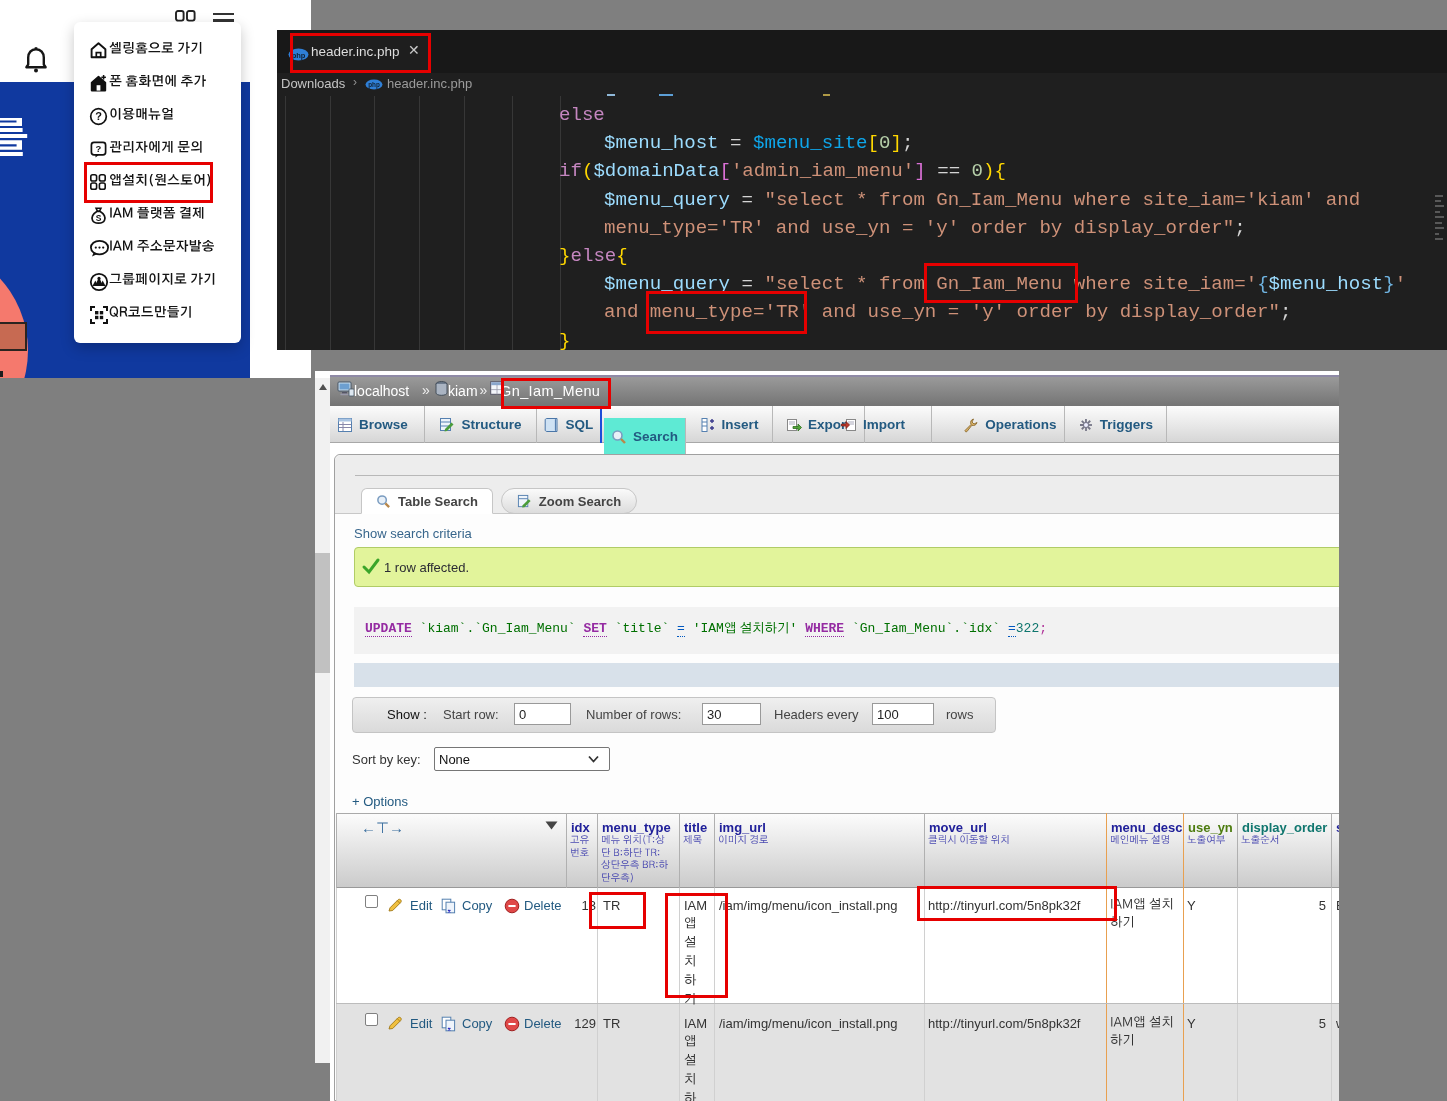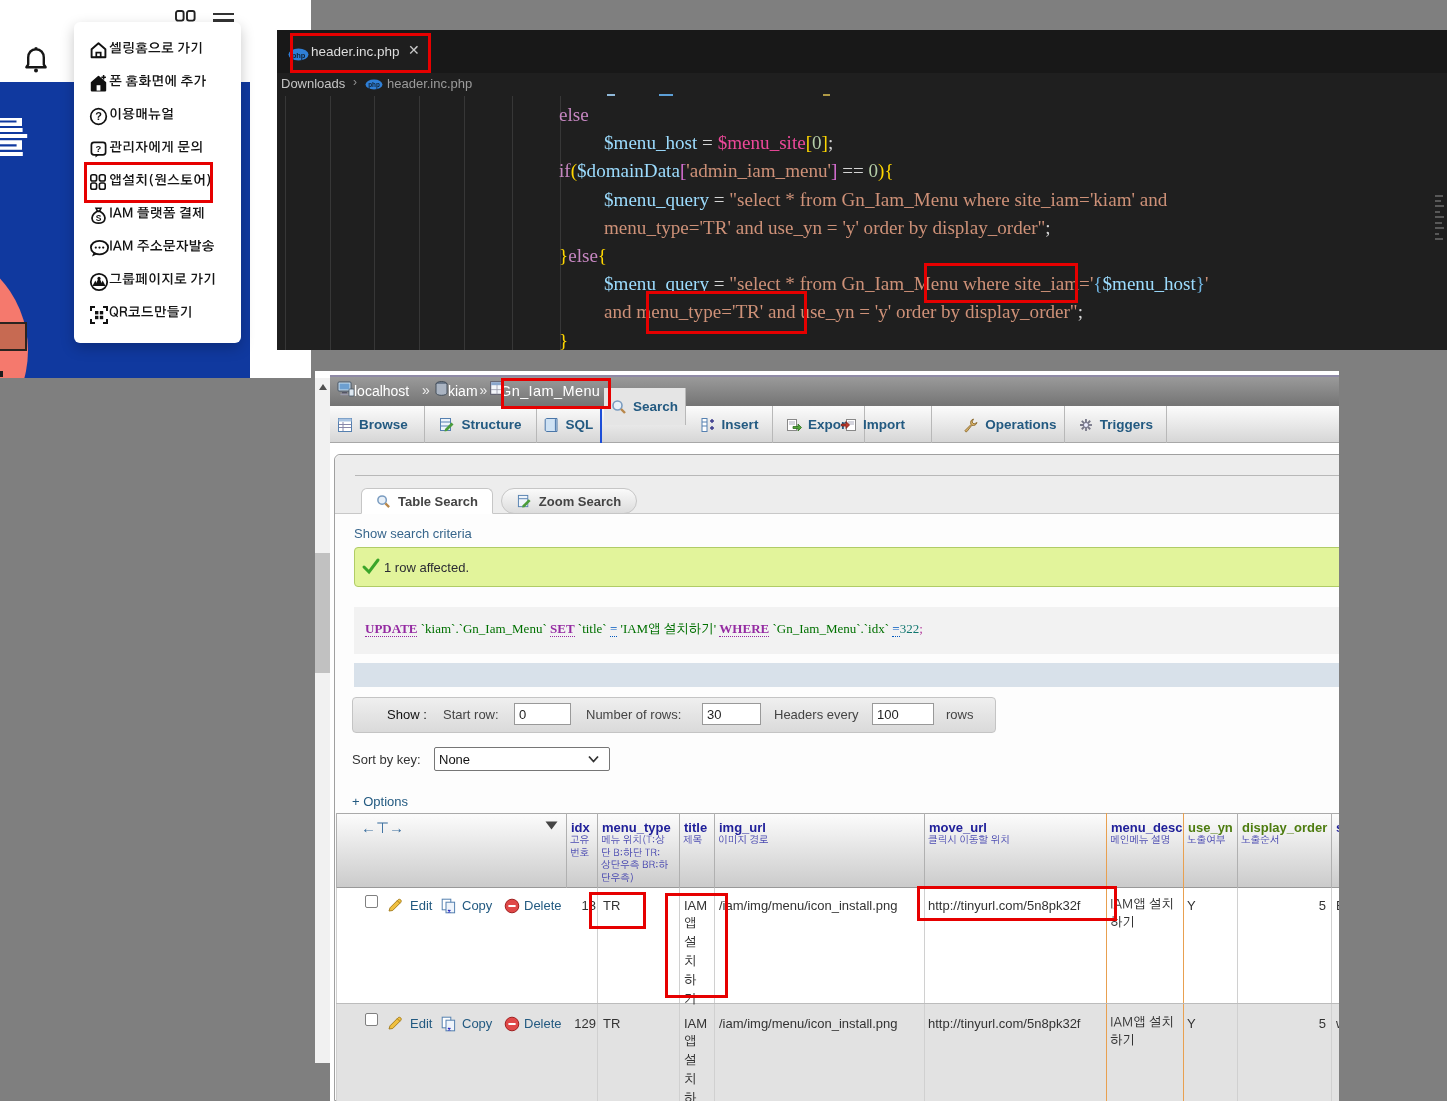--- a/index.html
+++ b/index.html
@@ -1,17 +1,17 @@
 <!DOCTYPE html>
 <html><head><meta charset="utf-8"><style>
 html,body{margin:0;padding:0}
 body{width:1447px;height:1101px;position:relative;overflow:hidden;background:#7f7f7f;
  font-family:"Liberation Sans",sans-serif;}
 .a{position:absolute}
-.mono{font-family:Liberation Serif, serif}
+.mono{font-family:Liberation Mono, monospace}
 .red{position:absolute;border:3px solid #e60000;z-index:60}
 #editor{position:absolute;left:277px;top:30px;width:1170px;height:320px;background:#1f1f1f;overflow:hidden;z-index:5}
 #pma{position:absolute;left:330px;top:371px;width:1009px;height:730px;background:#fff;overflow:hidden;z-index:5}
 .tabtxt{color:#235a81;font-weight:bold;font-size:13.5px}
 </style></head><body>
 
 <div class="a" style="left:0;top:0;width:311px;height:378px;background:#fff"></div>
 <div class="a" style="left:0;top:82px;width:250px;height:296px;background:#10399F;overflow:hidden">
 <svg style="position:absolute;left:-14px;top:36px;" width="43.3" height="43.5" viewBox="0 0 43.3 43.5">
       <path transform="translate(0,34.7)" fill="#ffffff" d="M7.4 3.3V-6.3H30.6V-8.5H7.3V-12.4H36.0V-2.9H12.8V-0.6H36.8V3.3ZM1.9 -14.7V-18.6H41.2V-14.7ZM7.3 -20.8V-30.2H30.5V-32.2H7.1V-36.2H36.0V-26.8H12.7V-24.7H36.6V-20.8Z"></path>
@@ -155,21 +155,21 @@
 <div class="a" style="left:53px;top:66px;width:1px;height:254px;background:#373737"></div>
 <div class="a" style="left:97px;top:66px;width:1px;height:254px;background:#373737"></div>
 <div class="a" style="left:142px;top:66px;width:1px;height:254px;background:#373737"></div>
 <div class="a" style="left:187px;top:66px;width:1px;height:254px;background:#373737"></div>
 <div class="a" style="left:235px;top:66px;width:1px;height:254px;background:#373737"></div>
 <div class="a" style="left:283px;top:66px;width:1px;height:254px;background:#373737"></div>
 <div class="a" style="left:330px;top:64px;width:8px;height:2px;background:#8fb8d8"></div>
 <div class="a" style="left:382px;top:64px;width:14px;height:2px;background:#5c9fd6"></div>
 <div class="a" style="left:546px;top:64px;width:7px;height:2px;background:#b09a46"></div>
 <div class="a mono" style="left:282px;top:74.0px;font-size:19.1px;white-space:pre"><span style="color:#C586C0">else</span></div>
-<div class="a mono" style="left:327px;top:102.2px;font-size:19.1px;white-space:pre"><span style="color:#9CDCFE">$menu_host</span><span style="color:#D4D4D4"> = </span><span style="color:#ec4899">$menu_site</span><span style="color:#FFD700">[</span><span style="color:#B5CEA8">0</span><span style="color:#FFD700">]</span><span style="color:#D4D4D4">;</span></div>
+<div class="a mono" style="left:327px;top:102.2px;font-size:19.1px;white-space:pre"><span style="color:#9CDCFE">$menu_host</span><span style="color:#D4D4D4"> = </span><span style="color:#0ea5e9">$menu_site</span><span style="color:#FFD700">[</span><span style="color:#B5CEA8">0</span><span style="color:#FFD700">]</span><span style="color:#D4D4D4">;</span></div>
 <div class="a mono" style="left:282px;top:130.4px;font-size:19.1px;white-space:pre"><span style="color:#C586C0">if</span><span style="color:#FFD700">(</span><span style="color:#9CDCFE">$domainData</span><span style="color:#da70d6">[</span><span style="color:#CE9178">'admin_iam_menu'</span><span style="color:#da70d6">]</span><span style="color:#D4D4D4"> == </span><span style="color:#B5CEA8">0</span><span style="color:#FFD700">)</span><span style="color:#FFD700">{</span></div>
 <div class="a mono" style="left:327px;top:158.6px;font-size:19.1px;white-space:pre"><span style="color:#9CDCFE">$menu_query</span><span style="color:#D4D4D4"> = </span><span style="color:#CE9178">"select * from Gn_Iam_Menu where site_iam='kiam' and</span></div>
 <div class="a mono" style="left:327px;top:186.8px;font-size:19.1px;white-space:pre"><span style="color:#CE9178">menu_type='TR' and use_yn = 'y' order by display_order"</span><span style="color:#D4D4D4">;</span></div>
 <div class="a mono" style="left:282px;top:215.0px;font-size:19.1px;white-space:pre"><span style="color:#FFD700">}</span><span style="color:#C586C0">else</span><span style="color:#FFD700">{</span></div>
 <div class="a mono" style="left:327px;top:243.2px;font-size:19.1px;white-space:pre"><span style="color:#9CDCFE">$menu_query</span><span style="color:#D4D4D4"> = </span><span style="color:#CE9178">"select * from Gn_Iam_Menu where site_iam='</span><span style="color:#6fb3e0">{</span><span style="color:#9CDCFE">$menu_host</span><span style="color:#6fb3e0">}</span><span style="color:#CE9178">'</span></div>
 <div class="a mono" style="left:327px;top:271.4px;font-size:19.1px;white-space:pre"><span style="color:#CE9178">and </span><span style="color:#CE9178">menu_type='TR' and use_yn = 'y' order by display_order"</span><span style="color:#D4D4D4">;</span></div>
 <div class="a mono" style="left:282px;top:299.6px;font-size:19.1px;white-space:pre"><span style="color:#FFD700">}</span></div>
 <div class="a" style="left:1158px;top:165px;width:8px;height:2px;background:#585858"></div>
 <div class="a" style="left:1158px;top:170px;width:6px;height:2px;background:#585858"></div>
 <div class="a" style="left:1158px;top:175px;width:9px;height:2px;background:#585858"></div>
@@ -230,21 +230,21 @@
     </div>
 <div class="a" style="left:207px;top:35px;width:65px;height:37px;border-right:2px solid #1d4ed8;box-sizing:border-box;display:flex;align-items:center;justify-content:center;gap:6px">
       <span style="display:inline-flex">
         <svg width="16" height="16" viewBox="0 0 16 16">
           <path d="M3 1.5 H13 V14.5 H3 C1.8 14.5 1.2 13.6 1.2 13 V3 C1.2 2 2 1.5 3 1.5 Z" fill="#cfe2f4" stroke="#4a76a8"></path>
           <path d="M13 1.5 C11.8 1.5 11.4 2.2 11.4 3 V13 C11.4 13.8 12 14.5 13 14.5" fill="none" stroke="#4a76a8"></path>
         </svg>
       </span>
       <span class="tabtxt">SQL</span>
     </div>
-<div class="a" style="left:274px;top:17px;width:82px;height:37px;background:#e5e5e5;border-right:1px solid #b8b8b8;box-sizing:border-box;display:flex;align-items:center;justify-content:center;gap:6px">
+<div class="a" style="left:274px;top:47px;width:82px;height:37px;background:#5eead4;border-right:1px solid #b8b8b8;box-sizing:border-box;display:flex;align-items:center;justify-content:center;gap:6px">
       <span style="display:inline-flex">
         <svg width="16" height="16" viewBox="0 0 16 16">
           <circle cx="6.5" cy="6.5" r="4.5" fill="#e8f0f8" stroke="#7a9cc0" stroke-width="1.6"></circle>
           <line x1="10" y1="10" x2="14" y2="14" stroke="#b8874a" stroke-width="2.4"></line>
         </svg>
       </span>
       <span class="tabtxt">Search</span>
     </div>
 <div class="a" style="left:356px;top:35px;width:87px;height:37px;border-right:1px solid #b8b8b8;box-sizing:border-box;display:flex;align-items:center;justify-content:center;gap:6px">
       <span style="display:inline-flex">
@@ -415,21 +415,21 @@
       <path transform="translate(0,8.0)" fill="#4747b0" d="M1.6 -5.6V-6.2H7.2Q7.2 -6.8 7.2 -7.2H1.7V-7.8H8.0Q8.0 -6.0 7.6 -4.3H6.9Q7.0 -4.9 7.1 -5.6ZM0.4 -3.9V-4.6H9.1V-3.9ZM1.7 0.7V-1.4H7.1V-2.4H1.7V-3.0H7.9V-0.9H2.5V0.1H8.1V0.7Z M10.9 -3.0V-5.6H14.7V-6.9H10.8V-7.6H15.4V-5.0H11.6V-3.6H12.1Q14.1 -3.6 16.6 -3.9V-3.3Q15.4 -3.2 13.9 -3.1Q12.4 -3.0 11.6 -3.0ZM17.2 -2.3V-8.0H17.9V-2.3ZM11.7 -1.2V-1.8H17.9V1.0H17.2V-1.2Z M19.6 -1.0Q20.1 -1.3 20.6 -1.8Q21.0 -2.3 21.4 -3.0Q21.9 -3.6 22.1 -4.4Q22.3 -5.2 22.3 -6.1V-7.5H23.1V-6.1Q23.1 -5.4 23.3 -4.7Q23.4 -4.1 23.7 -3.5Q24.0 -3.0 24.4 -2.6Q24.7 -2.1 25.0 -1.8Q25.3 -1.5 25.6 -1.3L25.1 -0.8Q24.5 -1.2 23.8 -2.2Q23.1 -3.1 22.7 -4.1Q22.5 -3.1 21.7 -2.1Q21.0 -1.1 20.2 -0.5ZM26.6 0.9V-8.0H27.3V0.9Z M32.4 -4.1Q32.4 -5.6 32.9 -6.6Q33.5 -7.5 34.6 -7.5Q35.6 -7.5 36.2 -6.6Q36.8 -5.6 36.8 -4.1Q36.8 -2.6 36.2 -1.6Q35.6 -0.7 34.6 -0.7Q33.5 -0.7 32.9 -1.6Q32.4 -2.6 32.4 -4.1ZM33.1 -4.1Q33.1 -2.9 33.5 -2.1Q33.9 -1.3 34.6 -1.3Q35.3 -1.3 35.7 -2.1Q36.0 -2.9 36.0 -4.1Q36.0 -5.3 35.7 -6.1Q35.3 -6.9 34.6 -6.9Q33.9 -6.9 33.5 -6.1Q33.1 -5.3 33.1 -4.1ZM38.8 0.9V-8.0H39.5V0.9Z M42.7 -4.9V-7.8H48.8V-7.1H43.4V-5.6H48.8V-4.9ZM41.3 -3.0V-3.7H45.3V-5.3H46.1V-3.7H50.0V-3.0ZM42.4 -0.7Q42.4 -1.4 43.3 -1.8Q44.2 -2.2 45.7 -2.2Q47.2 -2.2 48.1 -1.8Q49.0 -1.4 49.0 -0.7Q49.0 0.0 48.1 0.4Q47.2 0.8 45.7 0.8Q44.1 0.8 43.3 0.4Q42.4 0.0 42.4 -0.7ZM43.2 -0.7Q43.2 -0.2 43.9 -0.0Q44.5 0.2 45.7 0.2Q46.8 0.2 47.5 -0.0Q48.2 -0.3 48.2 -0.7Q48.2 -1.1 47.5 -1.4Q46.8 -1.6 45.7 -1.6Q44.5 -1.6 43.9 -1.3Q43.2 -1.1 43.2 -0.7Z M52.2 -7.4V-8.0H55.5V-7.4ZM50.9 -6.1V-6.7H56.5V-6.1ZM51.3 -4.4Q51.3 -5.0 52.1 -5.3Q52.8 -5.6 53.9 -5.6Q54.9 -5.6 55.6 -5.3Q56.4 -5.0 56.4 -4.4Q56.4 -3.9 55.6 -3.6Q54.9 -3.3 53.9 -3.3Q52.8 -3.3 52.1 -3.6Q51.3 -3.9 51.3 -4.4ZM52.1 -4.4Q52.1 -4.1 52.6 -4.0Q53.1 -3.8 53.9 -3.8Q54.6 -3.8 55.1 -4.0Q55.6 -4.1 55.6 -4.4Q55.6 -5.0 53.9 -5.0Q53.1 -5.0 52.6 -4.9Q52.1 -4.7 52.1 -4.4ZM57.7 -3.0V-8.0H58.5V-5.8H59.7V-5.1H58.5V-3.0ZM52.4 0.8V-1.2H57.7V-2.0H52.3V-2.5H58.5V-0.6H53.1V0.2H58.8V0.8Z M63.9 -5.9Q63.9 -6.8 64.6 -7.3Q65.3 -7.8 66.3 -7.8Q67.4 -7.8 68.1 -7.3Q68.7 -6.8 68.7 -5.9Q68.7 -5.1 68.1 -4.6Q67.4 -4.1 66.3 -4.1Q65.3 -4.1 64.6 -4.6Q63.9 -5.1 63.9 -5.9ZM64.7 -5.9Q64.7 -5.4 65.2 -5.0Q65.7 -4.7 66.3 -4.7Q67.0 -4.7 67.5 -5.0Q68.0 -5.4 68.0 -5.9Q68.0 -6.5 67.5 -6.8Q67.0 -7.2 66.3 -7.2Q65.7 -7.2 65.2 -6.8Q64.7 -6.5 64.7 -5.9ZM70.2 0.9V-8.0H70.9V0.9ZM63.2 -2.3V-2.9H64.4Q67.6 -2.9 69.8 -3.2V-2.6Q68.6 -2.4 66.6 -2.3V0.7H65.9V-2.3Q65.1 -2.3 64.3 -2.3Z M74.3 -6.9V-7.5H77.6V-6.9ZM72.9 -0.9Q73.4 -1.2 73.8 -1.5Q74.2 -1.8 74.6 -2.2Q75.0 -2.7 75.3 -3.2Q75.5 -3.7 75.5 -4.3V-4.9H73.3V-5.6H78.5V-4.9H76.3V-4.3Q76.3 -2.7 78.7 -1.2L78.2 -0.6Q77.6 -1.1 76.9 -1.7Q76.2 -2.3 75.9 -2.9Q75.7 -2.3 74.9 -1.5Q74.2 -0.8 73.4 -0.4ZM79.6 0.9V-8.0H80.4V0.9Z"></path>
     </svg>
 <div class="a" style="left:781px;top:449px;font-size:13px;font-weight:bold;color:#20209a">menu_desc</div>
 <svg style="position:absolute;left:780px;top:464px;" width="60.1" height="10.0" viewBox="0 0 60.1 10.0">
       <path transform="translate(0,8.0)" fill="#4747b0" d="M1.1 -1.0V-7.1H4.4V-1.0ZM1.8 -1.7H3.7V-6.5H1.8ZM7.7 0.9V-8.0H8.4V0.9ZM4.2 -3.8V-4.5H5.8V-7.8H6.5V0.5H5.8V-3.8Z M10.6 -5.4Q10.6 -6.4 11.3 -7.0Q12.0 -7.6 13.0 -7.6Q14.1 -7.6 14.7 -7.0Q15.4 -6.4 15.4 -5.4Q15.4 -4.4 14.7 -3.8Q14.1 -3.1 13.0 -3.1Q11.9 -3.1 11.3 -3.8Q10.6 -4.4 10.6 -5.4ZM11.4 -5.4Q11.4 -4.7 11.9 -4.2Q12.3 -3.8 13.0 -3.8Q13.7 -3.8 14.2 -4.2Q14.6 -4.7 14.6 -5.4Q14.6 -6.1 14.2 -6.5Q13.7 -7.0 13.0 -7.0Q12.3 -7.0 11.9 -6.5Q11.4 -6.1 11.4 -5.4ZM17.2 -1.4V-8.0H17.9V-1.4ZM12.0 0.6V-2.1H12.8V-0.1H18.2V0.6Z M20.3 -1.0V-7.1H23.7V-1.0ZM21.0 -1.7H22.9V-6.5H21.0ZM26.9 0.9V-8.0H27.6V0.9ZM23.4 -3.8V-4.5H25.0V-7.8H25.7V0.5H25.0V-3.8Z M30.7 -4.5V-7.8H31.4V-5.1H36.8V-4.5ZM29.2 -2.1V-2.8H38.0V-2.1H35.6V0.9H34.9V-2.1H32.4V0.9H31.6V-2.1Z M41.3 -4.1Q41.8 -4.3 42.2 -4.6Q42.6 -4.9 43.0 -5.3Q43.4 -5.6 43.7 -6.1Q43.9 -6.6 43.9 -7.2V-7.9H44.7V-7.2Q44.7 -6.7 44.9 -6.2Q45.2 -5.8 45.5 -5.4Q45.9 -5.0 46.3 -4.8Q46.7 -4.5 47.1 -4.3L46.7 -3.8Q46.1 -4.0 45.3 -4.6Q44.6 -5.2 44.3 -5.8Q44.0 -5.2 43.3 -4.6Q42.5 -4.0 41.8 -3.6ZM46.4 -5.7V-6.4H48.5V-8.0H49.3V-3.6H48.5V-5.7ZM43.1 0.7V-1.6H48.5V-2.6H43.0V-3.3H49.3V-1.0H43.8V0.1H49.5V0.7Z M51.7 -3.4V-7.5H55.8V-3.4ZM52.5 -4.0H55.1V-6.9H52.5ZM55.5 -4.1V-4.8H58.1V-6.2H55.5V-6.8H58.1V-8.0H58.8V-2.5H58.1V-4.1ZM52.5 -0.8Q52.5 -1.6 53.4 -2.0Q54.3 -2.5 55.8 -2.5Q57.3 -2.5 58.1 -2.0Q59.0 -1.6 59.0 -0.8Q59.0 -0.0 58.1 0.4Q57.2 0.8 55.8 0.8Q54.3 0.8 53.4 0.4Q52.5 -0.0 52.5 -0.8ZM53.4 -0.8Q53.4 -0.3 54.0 -0.1Q54.6 0.2 55.8 0.2Q56.9 0.2 57.5 -0.1Q58.2 -0.4 58.2 -0.8Q58.2 -1.3 57.5 -1.6Q56.9 -1.8 55.8 -1.8Q54.7 -1.8 54.0 -1.5Q53.4 -1.3 53.4 -0.8Z"></path>
     </svg>
 <div class="a" style="left:858px;top:449px;font-size:13px;font-weight:bold;color:#4d7c0f">use_yn</div>
 <svg style="position:absolute;left:857px;top:464px;" width="38.4" height="10.0" viewBox="0 0 38.4 10.0">
       <path transform="translate(0,8.0)" fill="#4747b0" d="M1.8 -3.4V-7.5H2.6V-4.1H8.0V-3.4ZM0.4 -0.2V-0.8H4.4V-3.7H5.2V-0.8H9.1V-0.2Z M12.6 -7.6V-8.1H16.3V-7.6ZM10.7 -4.9Q11.8 -5.0 12.8 -5.4Q13.8 -5.8 13.9 -6.1L13.9 -6.3H11.1V-6.8H17.8V-6.3H15.0L15.0 -6.1Q15.1 -5.8 16.1 -5.4Q17.1 -5.0 18.1 -4.9L17.8 -4.3Q16.9 -4.5 15.9 -4.9Q14.9 -5.2 14.5 -5.6Q14.1 -5.2 13.1 -4.9Q12.1 -4.5 11.0 -4.3ZM10.0 -3.5V-4.1H18.7V-3.5H14.8V-2.4H14.0V-3.5ZM11.3 0.8V-1.2H16.7V-2.0H11.3V-2.6H17.5V-0.6H12.1V0.2H17.8V0.8Z M20.2 -4.1Q20.2 -5.6 20.8 -6.6Q21.4 -7.5 22.5 -7.5Q23.5 -7.5 24.1 -6.6Q24.7 -5.6 24.7 -4.1Q24.7 -2.6 24.1 -1.6Q23.5 -0.6 22.5 -0.6Q21.4 -0.6 20.8 -1.6Q20.2 -2.6 20.2 -4.1ZM21.0 -4.1Q21.0 -2.9 21.4 -2.1Q21.7 -1.3 22.5 -1.3Q23.2 -1.3 23.5 -2.1Q23.9 -2.9 23.9 -4.1Q23.9 -5.3 23.5 -6.1Q23.2 -6.9 22.5 -6.9Q22.0 -6.9 21.6 -6.5Q21.3 -6.1 21.2 -5.4Q21.0 -4.8 21.0 -4.1ZM24.2 -2.1V-2.8H26.8V-5.4H24.2V-6.1H26.8V-8.0H27.5V0.9H26.8V-2.1Z M30.6 -3.7V-7.8H31.3V-6.4H35.9V-7.8H36.7V-3.7ZM31.3 -4.3H35.9V-5.8H31.3ZM29.2 -1.7V-2.4H38.0V-1.7H34.0V0.9H33.3V-1.7Z"></path>
     </svg>
-<div class="a" style="left:912px;top:449px;font-size:13px;font-weight:bold;color:#4d7c0f">display_order</div>
+<div class="a" style="left:912px;top:449px;font-size:13px;font-weight:bold;color:#0f766e">display_order</div>
 <svg style="position:absolute;left:911px;top:464px;" width="38.4" height="10.0" viewBox="0 0 38.4 10.0">
       <path transform="translate(0,8.0)" fill="#4747b0" d="M1.8 -3.4V-7.5H2.6V-4.1H8.0V-3.4ZM0.4 -0.2V-0.8H4.4V-3.7H5.2V-0.8H9.1V-0.2Z M12.6 -7.6V-8.1H16.3V-7.6ZM10.7 -4.9Q11.8 -5.0 12.8 -5.4Q13.8 -5.8 13.9 -6.1L13.9 -6.3H11.1V-6.8H17.8V-6.3H15.0L15.0 -6.1Q15.1 -5.8 16.1 -5.4Q17.1 -5.0 18.1 -4.9L17.8 -4.3Q16.9 -4.5 15.9 -4.9Q14.9 -5.2 14.5 -5.6Q14.1 -5.2 13.1 -4.9Q12.1 -4.5 11.0 -4.3ZM10.0 -3.5V-4.1H18.7V-3.5H14.8V-2.4H14.0V-3.5ZM11.3 0.8V-1.2H16.7V-2.0H11.3V-2.6H17.5V-0.6H12.1V0.2H17.8V0.8Z M20.2 -5.2Q21.0 -5.4 21.8 -5.7Q22.6 -6.1 23.1 -6.6Q23.7 -7.1 23.7 -7.6V-7.9H24.4V-7.6Q24.4 -7.2 24.8 -6.9Q25.1 -6.5 25.6 -6.1Q26.1 -5.8 26.7 -5.6Q27.3 -5.3 27.8 -5.2L27.5 -4.6Q26.5 -4.9 25.5 -5.4Q24.5 -6.0 24.0 -6.6Q23.6 -6.0 22.6 -5.4Q21.7 -4.9 20.6 -4.6ZM19.6 -3.2V-3.8H28.3V-3.2H24.5V-1.0H23.8V-3.2ZM21.0 0.6V-1.8H21.8V-0.1H27.3V0.6Z M29.2 -0.9Q31.8 -2.9 31.8 -6.1V-7.5H32.5V-6.1Q32.5 -5.2 32.8 -4.4Q33.0 -3.7 33.4 -3.0Q33.7 -2.4 34.1 -2.0Q34.5 -1.5 35.0 -1.2L34.4 -0.7Q33.8 -1.1 33.1 -2.1Q32.4 -3.1 32.2 -4.0Q32.0 -3.1 31.2 -2.1Q30.5 -1.1 29.8 -0.4ZM34.0 -4.1V-4.8H36.3V-8.0H37.1V0.9H36.3V-4.1Z"></path>
     </svg>
 <div class="a" style="left:1006px;top:449px;font-size:13px;font-weight:bold;color:#20209a">s</div>
 <div class="a" style="left:31px;top:448px;font-size:15px;color:#3a6e9e">←⊤→</div>
 <svg class="a" style="left:215px;top:450px" width="13" height="9" viewBox="0 0 13 9">
       <path d="M0.5 0.5 H12.5 L6.5 8.5 Z" fill="#454545"></path>
     </svg>
 <div class="a" style="left:35px;top:524px;width:13px;height:13px;background:#fff;border:1px solid #808080;box-sizing:border-box;border-radius:2px"></div>
 <span class="a" style="left:57px;top:527px;display:inline-flex">

